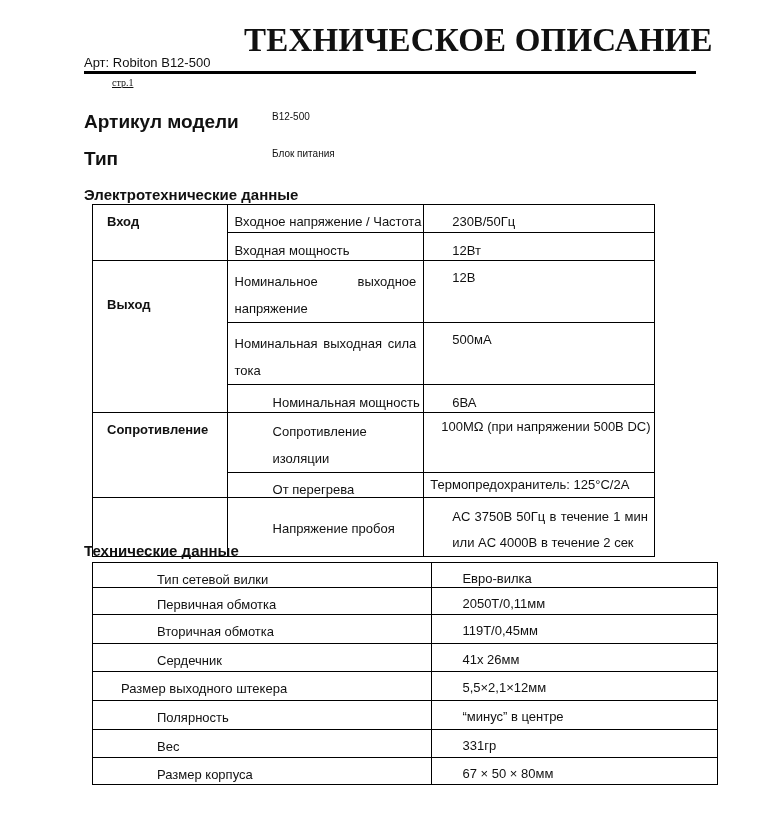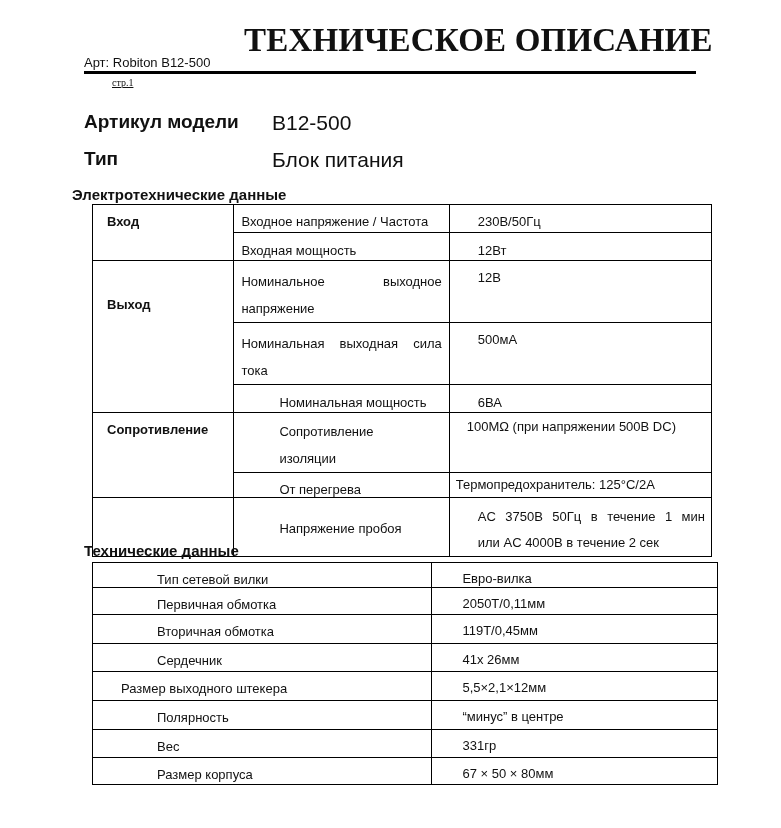--- a/index.html
+++ b/index.html
@@ -3,42 +3,42 @@
 <meta charset="utf-8">
 <style>
   html, body { margin:0; padding:0; background:#ffffff; }
   body { width:781px; height:828px; position:relative; overflow:hidden; font-family:"Liberation Sans", sans-serif; color:#111; }
   .abs { position:absolute; }
   .art { left:84px; top:55px; font-size:13px; }
   .title { left:244px; top:22px; font-family:"Liberation Serif", serif; font-weight:bold; font-size:33px; letter-spacing:0.2px; }
   .hdrline { left:84px; top:71px; width:612px; height:3px; background:#000; }
   .page { left:84px; top:77px; font-family:"Liberation Serif", serif; font-size:10px; text-decoration:underline;margin-left:28px; }
   .lbl { font-weight:bold; font-size:19px; }
-  .val { font-size:21px; }
+  .val { font-size:10px; }
   .sect { font-weight:bold; font-size:15px; }
   table { border-collapse:collapse; position:absolute; font-size:13px; }
   td { border:1px solid #000; padding:0; vertical-align:top; }
-  .t1 { left:92px; top:204px; width:620px; }
+  .t1 { left:92px; top:204px; width:563px; }
   .t2 { left:92px; top:562px; width:626px; }
   .just { text-align:justify; text-align-last:justify; }
 </style>
 </head>
 <body>
 
 <div class="abs art">Арт: Robiton B12-500</div>
 <div class="abs title">ТЕХНИЧЕСКОЕ ОПИСАНИЕ</div>
 <div class="abs hdrline"></div>
 <div class="abs page">стр.1</div>
 
 <div class="abs lbl" style="left:84px;top:111px;">Артикул модели</div>
 <div class="abs val" style="left:272px;top:111px;">B12-500</div>
 <div class="abs lbl" style="left:84px;top:148px;">Тип</div>
 <div class="abs val" style="left:272px;top:148px;">Блок питания</div>
 
-<div class="abs sect" style="left:72px;top:186px;">Электротехнические данные</div>
+<div class="abs sect" style="left:84px;top:186px;">Электротехнические данные</div>
 
 <table class="t1">
   <colgroup>
       <col style="width:142px">
       <col style="width:217px">
       <col style="width:265px">
     </colgroup>
 
   <tbody>
       <tr style="height:28px">

